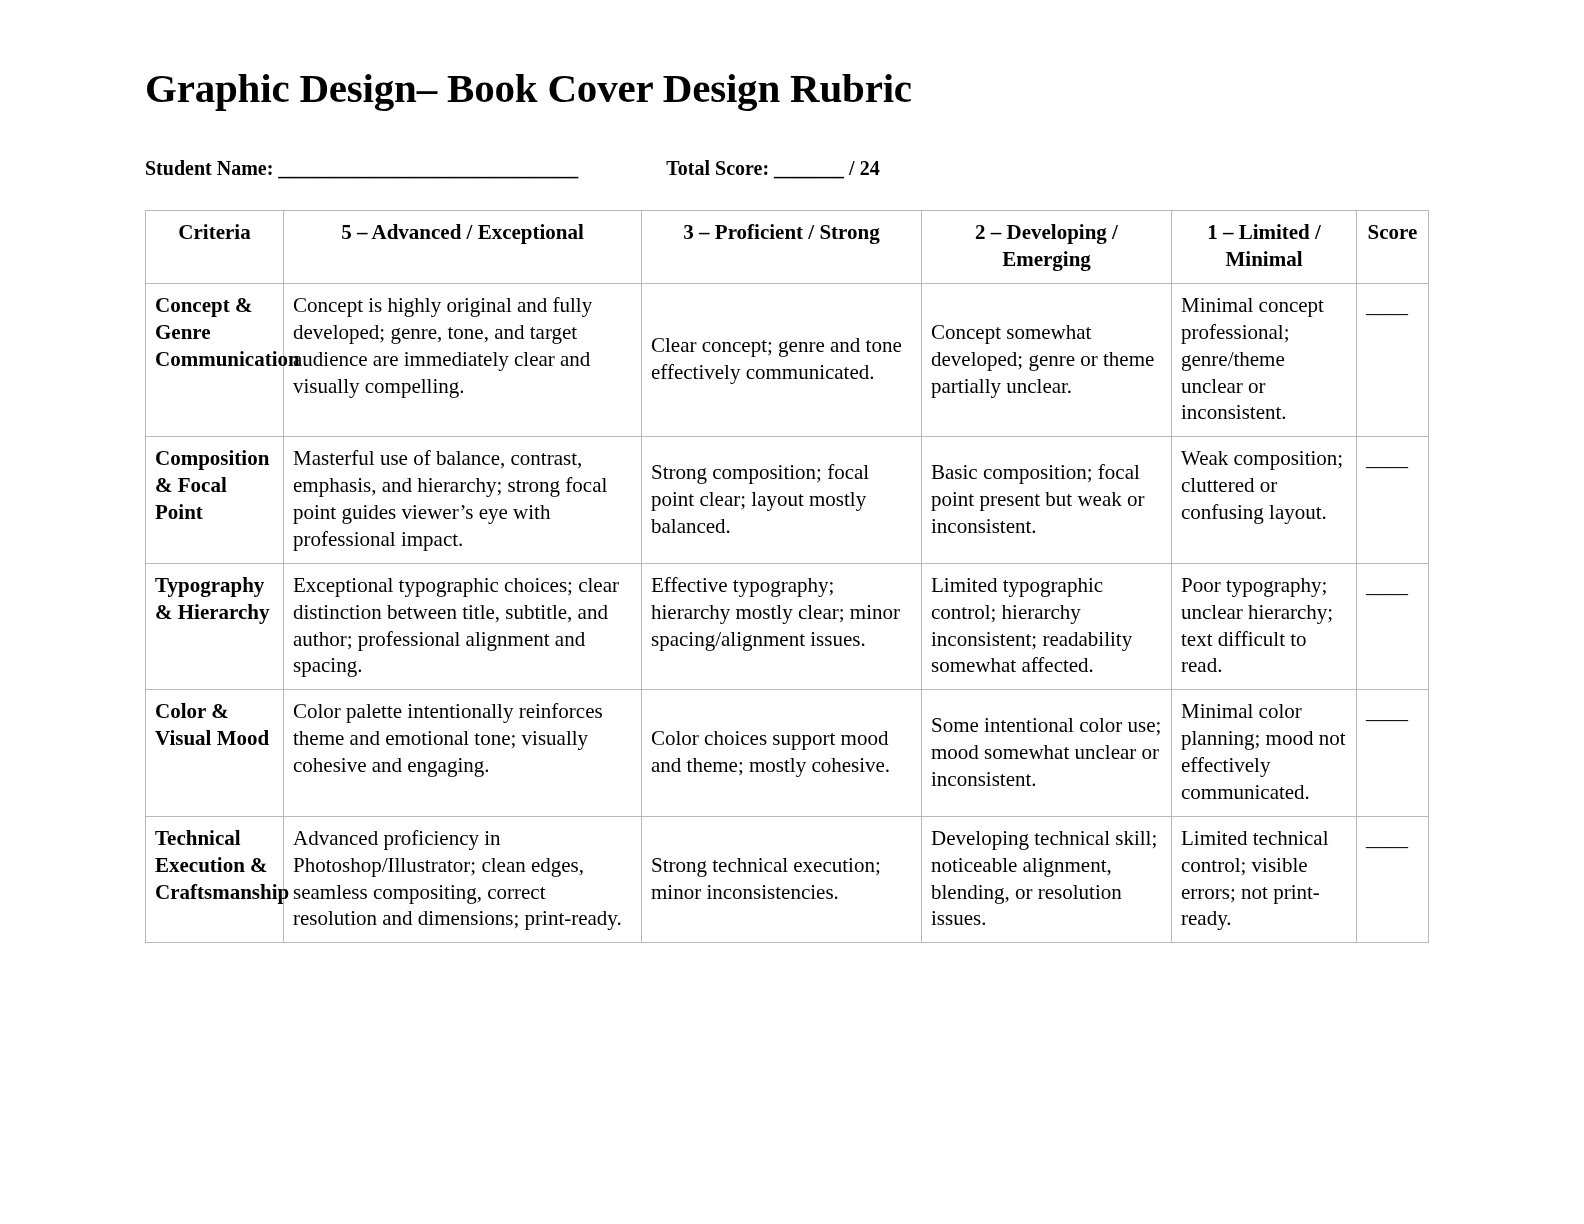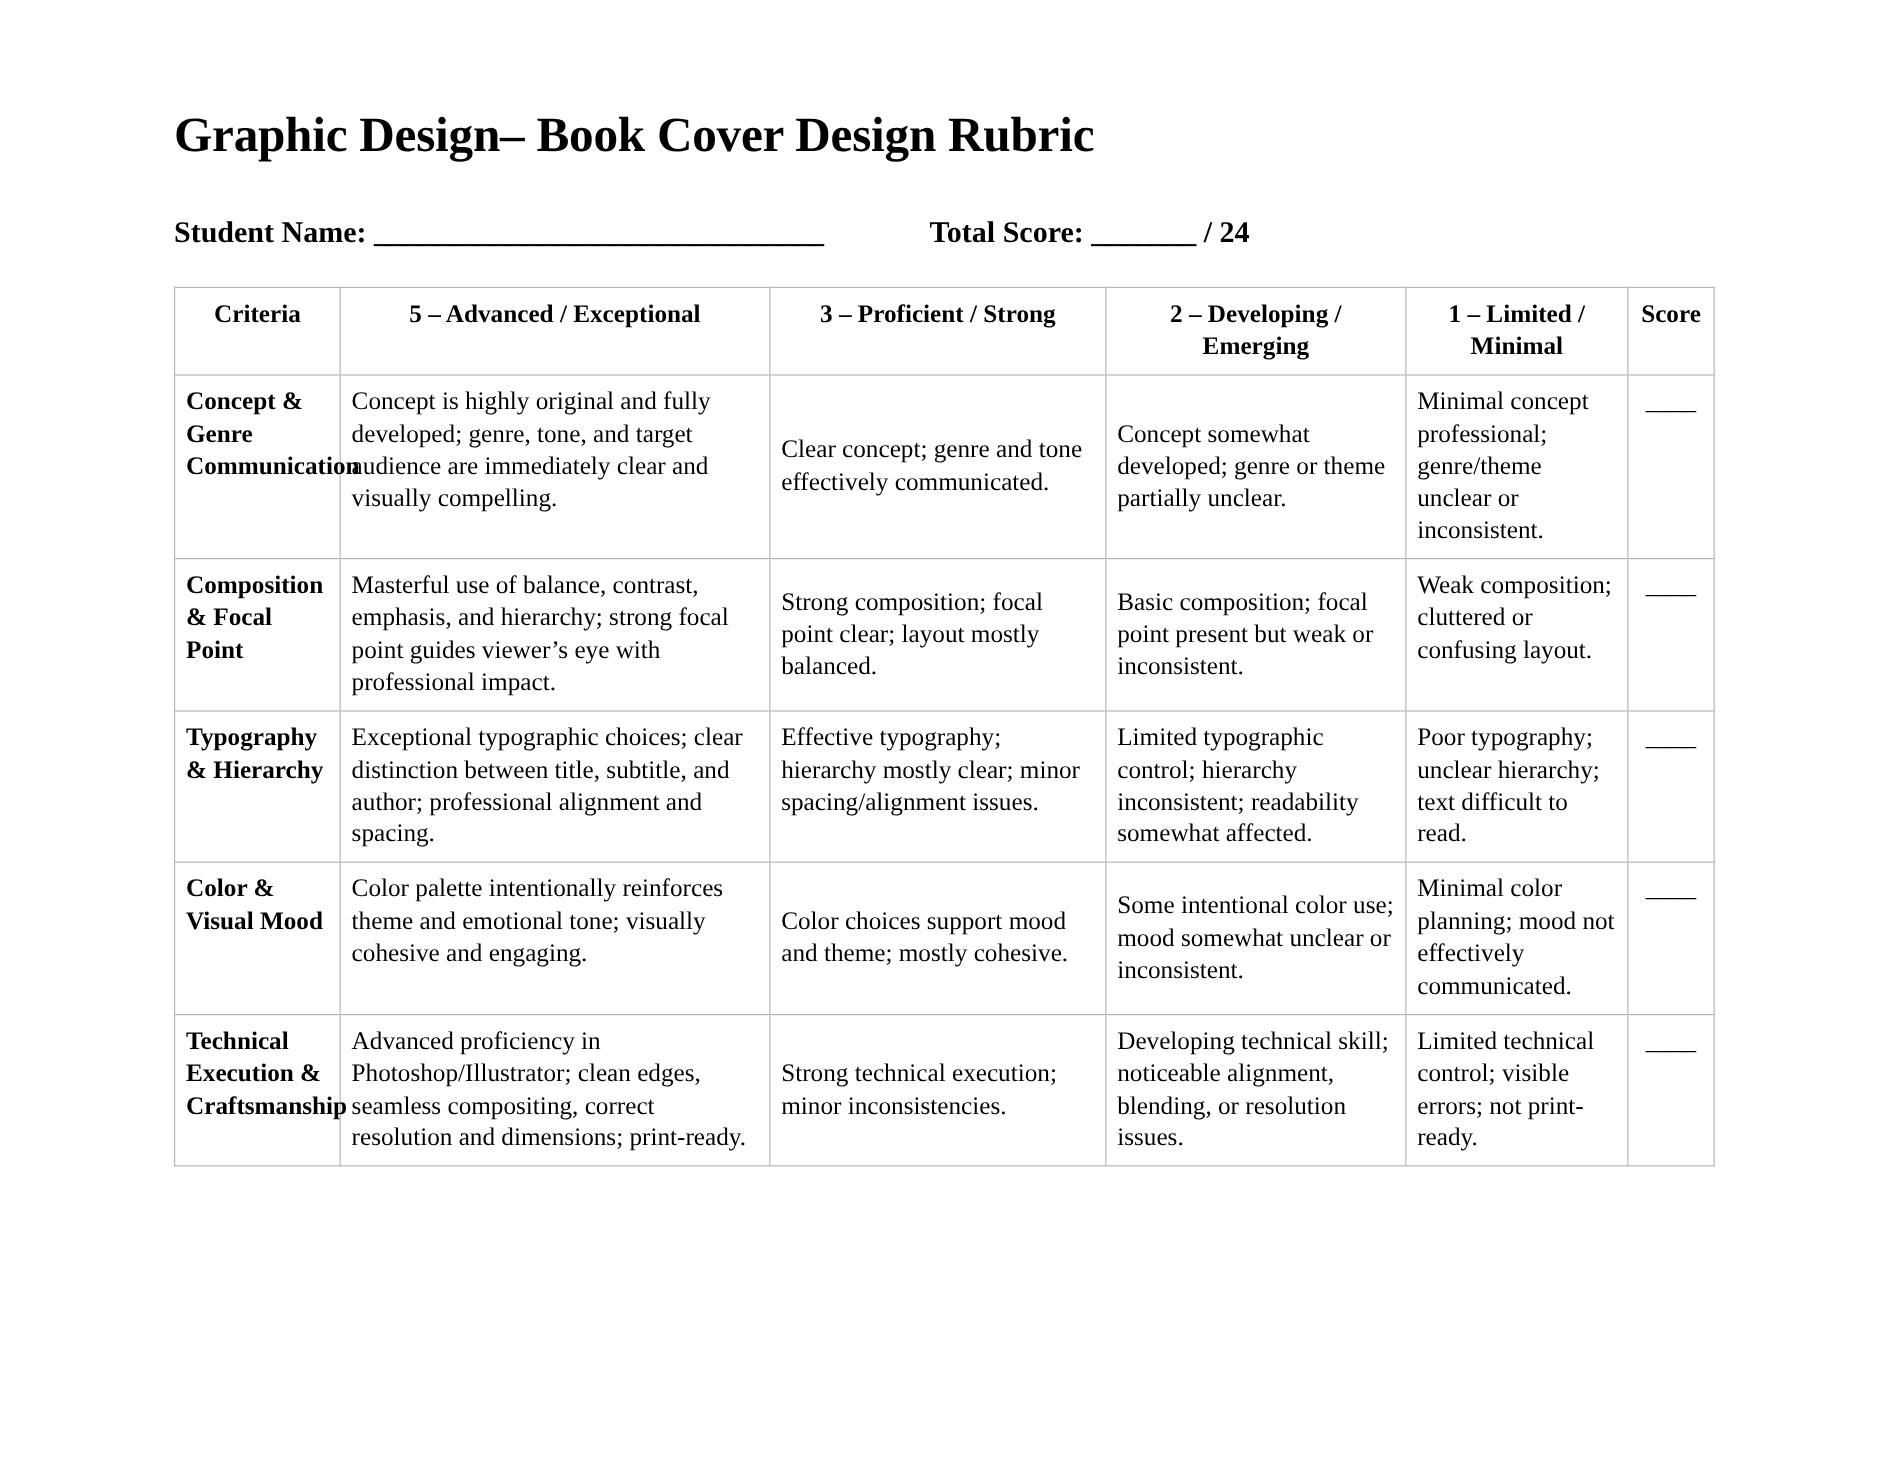--- a/index.html
+++ b/index.html
@@ -12,34 +12,34 @@
     height: 1224px;
     font-family: "Liberation Serif", serif;
     color: #000000;
     overflow: hidden;
   }
   .page {
     position: relative;
     width: 1584px;
     height: 1224px;
     box-sizing: border-box;
-    padding: 88px 145px 0 145px;
+    padding: 64px 145px 0 145px;
   }
   .doc-title {
     font-size: 41px;
     font-weight: bold;
     letter-spacing: -0.2px;
     margin: 0 0 0 0;
     line-height: 1.2;
   }
   .meta-row {
     margin-top: 44px;
     display: flex;
     align-items: flex-start;
-    font-size: 25px;
+    font-size: 20px;
     font-weight: bold;
   }
   .meta-student {
     white-space: nowrap;
   }
   .meta-total {
     margin-left: 88px;
     white-space: nowrap;
   }
   table.rubric {
@@ -68,21 +68,21 @@
     vertical-align: middle;
   }
   td.desc {
     vertical-align: top;
     margin-top: 32px;
   }
   td.desc.mid {
     vertical-align: middle;
   }
   td.score {
-    text-align: center;
+    text-align: left;
     vertical-align: middle;
     font-size: 22px;
     letter-spacing: 0px;
   }
   col.c-criteria { width: 138px; }
   col.c-a { width: 358px; }
   col.c-b { width: 280px; }
   col.c-c { width: 250px; }
   col.c-d { width: 185px; }
   col.c-score { width: 72px; }

